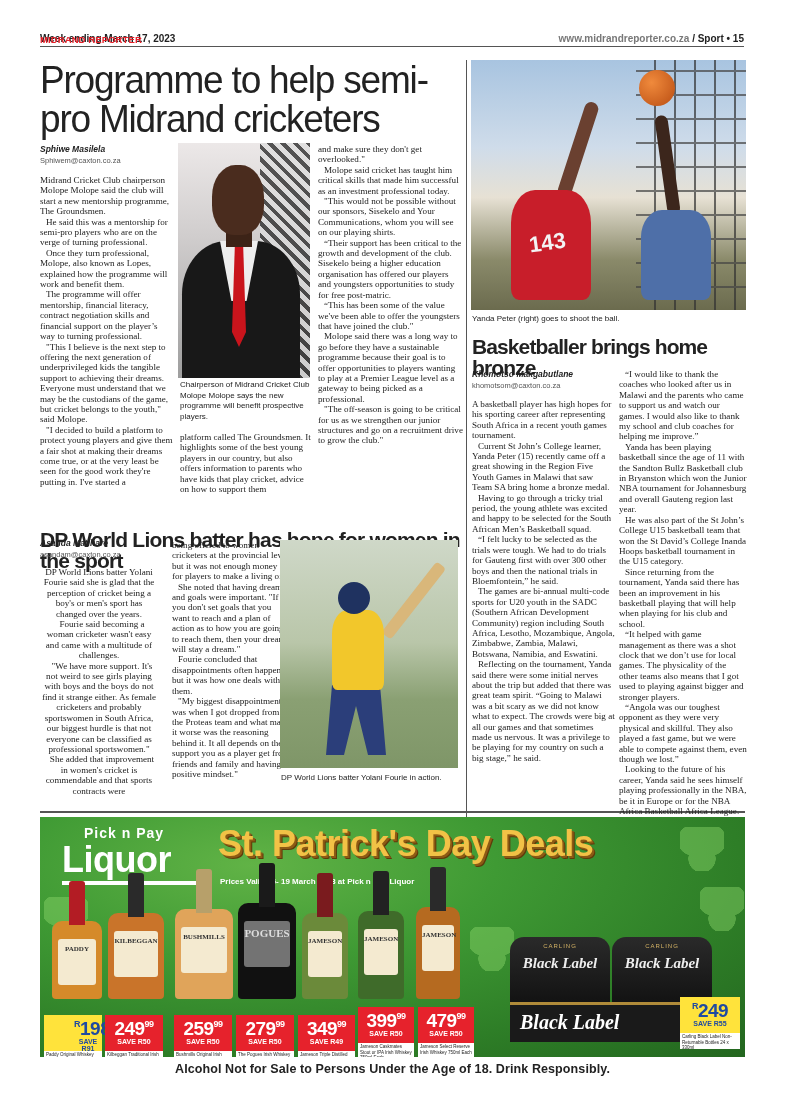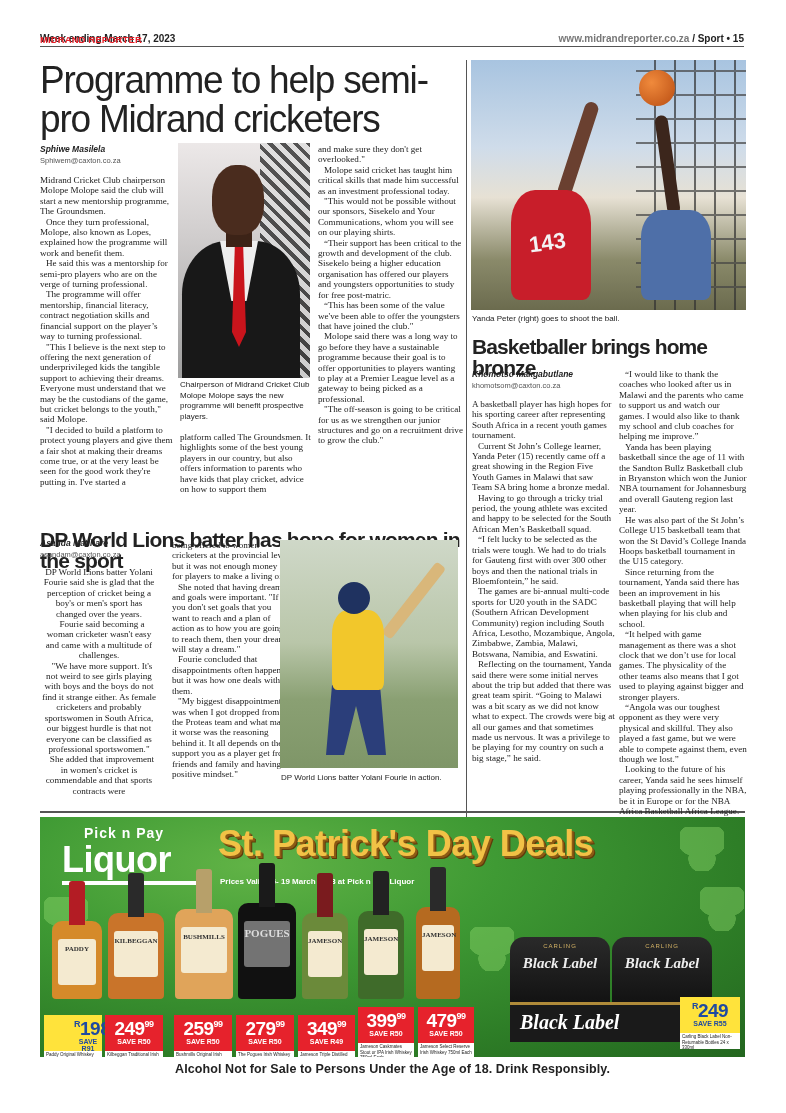--- a/index.html
+++ b/index.html
@@ -95,22 +95,22 @@
 <div class="hrule" style="left:40px; top:519px; width:425px; height:0;"></div>
 <div class="hrule" style="left:40px; top:811px; width:705px;"></div>
 
 <section>
   <h1 class="headline h1">Programme to help semi-pro Midrand cricketers</h1>
   <div class="byline" style="left:40px; top:144px;">Sphiwe Masilela</div>
   <div class="email" style="left:40px; top:156px;">Sphiwem@caxton.co.za</div>
 
   <div class="col" style="left:40px; top:175px; width:134px;">
     <p class="first">Midrand Cricket Club chairperson Molope Molope said the club will start a new mentorship programme, The Groundsmen.</p>
+    <p>He said this was a mentorship for semi-pro players who are on the verge of turning professional.</p>
     <p>Once they turn professional, Molope, also known as Lopes, explained how the programme will work and benefit them.</p>
-    <p>He said this was a mentorship for semi-pro players who are on the verge of turning professional.</p>
     <p>The programme will offer mentorship, financial literacy, contract negotiation skills and financial support on the player’s way to turning professional.</p>
     <p>"This I believe is the next step to offering the next generation of underprivileged kids the tangible support to achieving their dreams. Everyone must understand that we may be the custodians of the game, but cricket belongs to the youth," said Molope.</p>
     <p>"I decided to build a platform to protect young players and give them a fair shot at making their dreams come true, or at the very least be seen for the good work they're putting in. I've started a</p>
   </div>
 
   <div class="photo ph-molope">
     <div class="damask"></div>
     <div class="suit"></div>
     <div class="shirt"></div>
     <div class="tie"></div>

